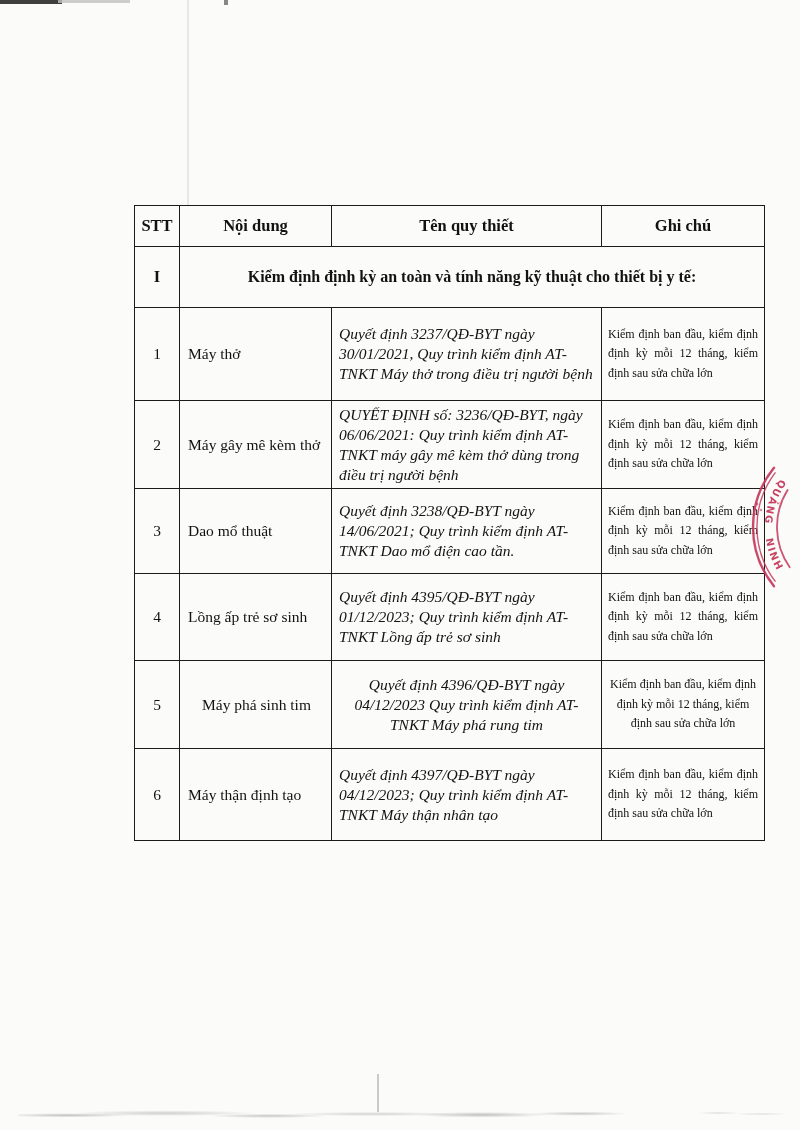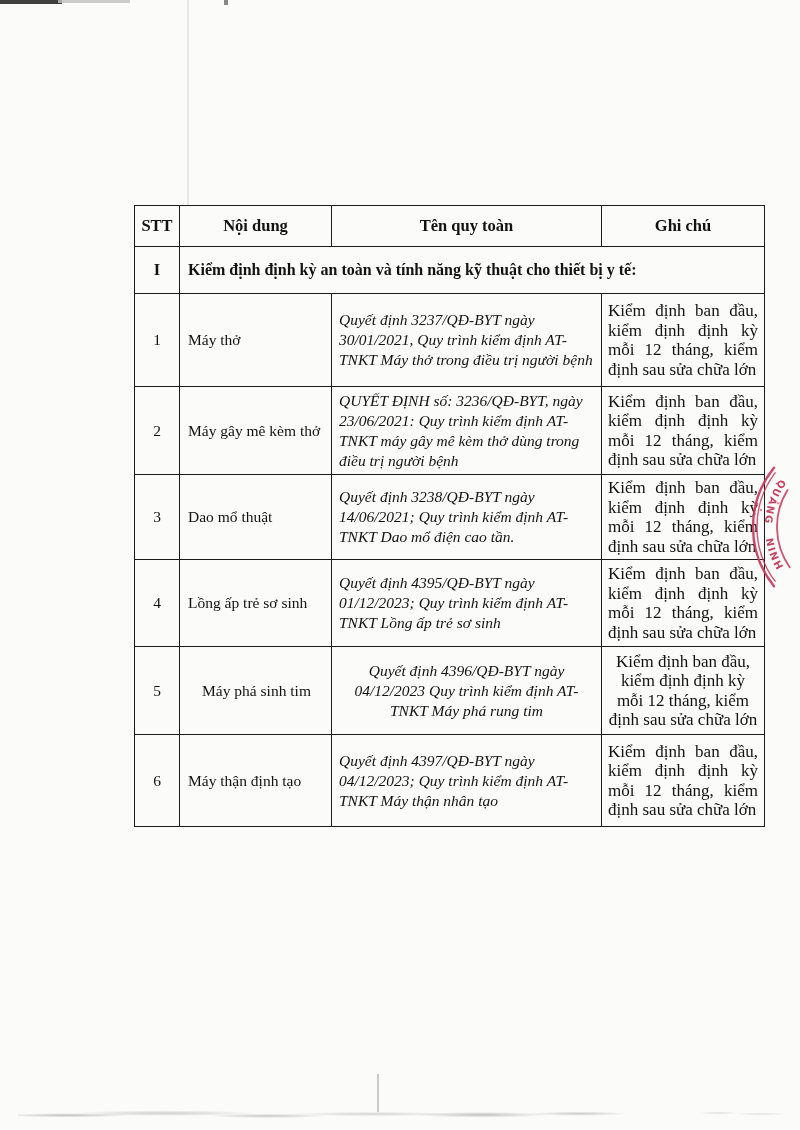--- a/index.html
+++ b/index.html
@@ -61,25 +61,25 @@
     vertical-align:middle;
   }
   table.doc th{
     font-size:16.5px;font-weight:bold;text-align:center;
     height:40px;padding:0 2px;
   }
   td.stt{text-align:center;padding:0;}
   td.stt.bold{font-weight:bold;font-size:16.5px;}
   td.section-label{
     font-weight:bold;font-size:16px;
-    padding:4px 8px;height:38px;
+    padding:11px 8px;height:38px;text-align:center;
   }
   td.noidung{padding:2px 6px 2px 8px;line-height:20px;}
   td.ten{padding:3px 7px;line-height:20px;font-style:italic;}
-  td.ghichu{padding:3px 6px;line-height:19.5px;font-size:17px;text-align:justify;}
+  td.ghichu{padding:3px 6px;line-height:19.5px;font-size:12px;text-align:justify;}
   tr.r1 td{height:86px;}
   tr.r2 td{height:81px;}
   tr.r3 td{height:78px;}
   tr.r4 td{height:80px;}
   tr.r5 td{height:81px;text-align:center;}
   tr.r6 td{height:85px;}
 
   
   .stamp{position:absolute;left:700px;top:430px;width:100px;height:200px;}
   .stamp text{
@@ -105,40 +105,40 @@
     <colgroup>
       <col class="c-stt">
         <col class="c-nd">
         <col class="c-tqt">
         <col class="c-gc">
     </colgroup>
     <thead>
       <tr>
         <th>STT</th>
         <th>Nội dung</th>
-        <th>Tên quy toàn</th>
+        <th>Tên quy thiết</th>
         <th>Ghi chú</th>
       </tr>
     </thead>
     <tbody>
       <tr>
         <td class="stt bold">I</td>
         <td class="section-label" colspan="3">Kiểm định định kỳ an toàn và tính năng kỹ thuật cho thiết bị y tế:</td>
       </tr>
 
       <tr class="r1">
         <td class="stt">1</td>
         <td class="noidung">Máy thở</td>
         <td class="ten">Quyết định 3237/QĐ-BYT ngày 30/01/2021, Quy trình kiểm định AT-TNKT Máy thở trong điều trị người bệnh</td>
         <td class="ghichu">Kiểm định ban đầu, kiểm định định kỳ mỗi 12 tháng, kiểm định sau sửa chữa lớn</td>
       </tr>
       <tr class="r2">
         <td class="stt">2</td>
         <td class="noidung">Máy gây mê kèm thở</td>
-        <td class="ten">QUYẾT ĐỊNH số: 3236/QĐ-BYT, ngày 23/06/2021: Quy trình kiểm định AT-TNKT máy gây mê kèm thở dùng trong điều trị người bệnh</td>
+        <td class="ten">QUYẾT ĐỊNH số: 3236/QĐ-BYT, ngày 06/06/2021: Quy trình kiểm định AT-TNKT máy gây mê kèm thở dùng trong điều trị người bệnh</td>
         <td class="ghichu">Kiểm định ban đầu, kiểm định định kỳ mỗi 12 tháng, kiểm định sau sửa chữa lớn</td>
       </tr>
       <tr class="r3">
         <td class="stt">3</td>
         <td class="noidung">Dao mổ thuật</td>
         <td class="ten">Quyết định 3238/QĐ-BYT ngày 14/06/2021; Quy trình kiểm định AT-TNKT Dao mổ điện cao tần.</td>
         <td class="ghichu">Kiểm định ban đầu, kiểm định định kỳ mỗi 12 tháng, kiểm định sau sửa chữa lớn</td>
       </tr>
       <tr class="r4">
         <td class="stt">4</td>

